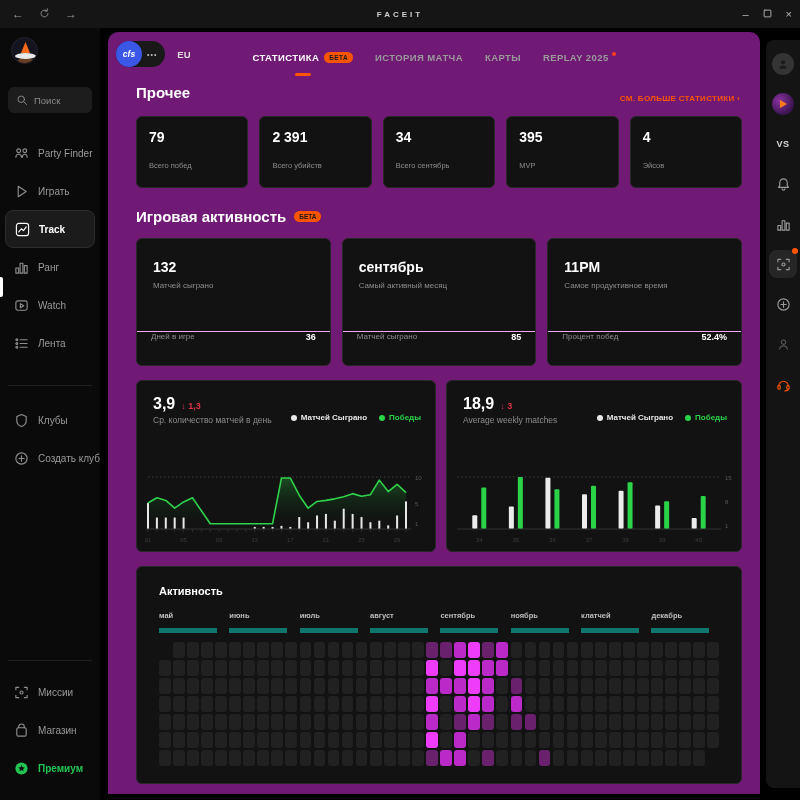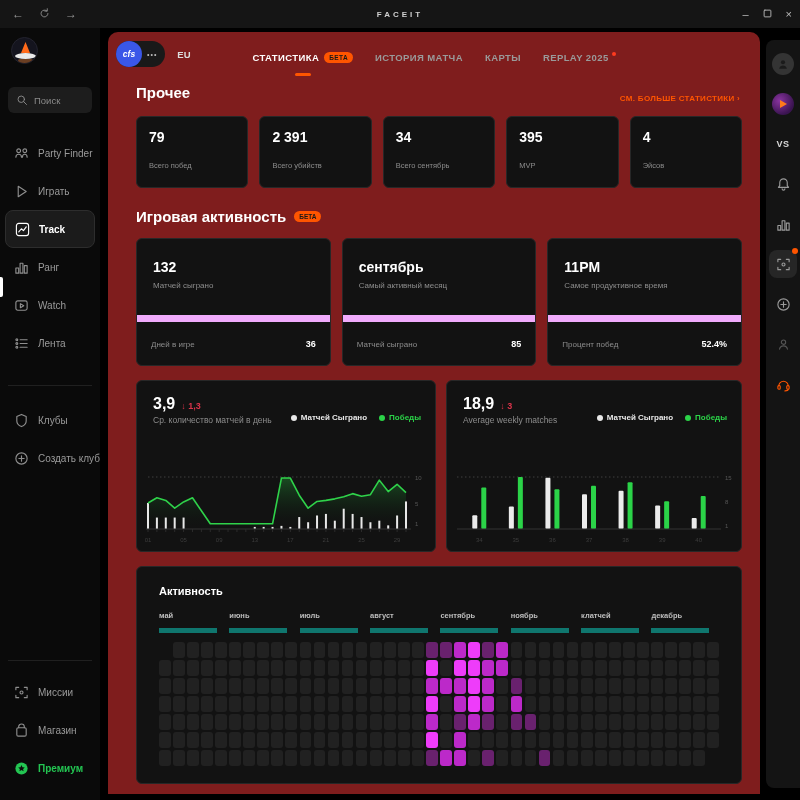--- a/index.html
+++ b/index.html
@@ -44,21 +44,21 @@
   .game-circ { width:22px; height:22px; border-radius:50%; background:radial-gradient(circle at 35% 35%, #8a34a0, #3a1450 70%); position:relative; overflow:hidden; }
   .game-circ::after { content:""; position:absolute; left:8px; top:7px; width:7px; height:8px; background:#ff7a1a; clip-path:polygon(0 0,100% 50%,0 100%); }
   .vs { font-size:9px; font-weight:bold; color:#d8d8d8; letter-spacing:0.5px; }
   .rail-item.hl { background:#262626; border-radius:8px; }
   .rail-dot { position:absolute; right:-1px; top:-2px; width:6px; height:6px; border-radius:50%; background:#ff5500; }
   .ric { stroke:#9a9a9a; fill:none; stroke-width:1.2; stroke-linecap:round; stroke-linejoin:round; }
   .ric.dim { stroke:#555; }
   .ric.orange { stroke:#ff5500; }
 
   
-  .main { position:absolute; left:108px; top:32px; width:652px; height:762px; background:#7f1d1d; border-radius:10px 10px 0 0; overflow:hidden; }
+  .main { position:absolute; left:108px; top:32px; width:652px; height:762px; background:#701a75; border-radius:10px 10px 0 0; overflow:hidden; }
   .phead { position:absolute; left:8px; top:10px; height:24px; display:flex; align-items:center; }
   .pill { background:#191919; border-radius:13px; height:26px; display:flex; align-items:center; padding-right:8px; }
   .pavatar { width:26px; height:26px; border-radius:50%; background:#3a57e8; display:flex; align-items:center; justify-content:center;
     font-size:8.5px; font-weight:bold; font-style:italic; color:#fff; }
   .pmore { font-size:7px; color:#bbb; letter-spacing:1px; margin-left:5px; }
   .pregion { margin-left:12px; font-size:9.5px; color:#ddd; font-weight:bold; }
 
   .tabs { position:absolute; left:0; right:0; top:20px; display:flex; justify-content:center; gap:22px; }
   .tab { position:relative; font-size:9.5px; font-weight:bold; letter-spacing:0.4px; color:#9a9a9a; cursor:pointer; display:flex; align-items:center; gap:5px; }
   .tab.active { color:#fff; }
@@ -70,22 +70,22 @@
   .see-more { position:absolute; right:20px; top:62px; font-size:8px; font-weight:bold; color:#ff5500; letter-spacing:0.3px; cursor:pointer; }
 
   .cards-row { position:absolute; left:28px; right:18px; display:flex; gap:11px; }
   .stat-card { flex:1; height:72px; background:#121212; border:1px solid #272727; border-radius:6px; padding:12px 12px; }
   .stat-card .v { font-size:14px; font-weight:bold; color:#fff; }
   .stat-card .l { font-size:7.5px; color:#8d8d8d; margin-top:16px; }
 
   .ga-card { flex:1; height:128px; background:#121212; border:1px solid #272727; border-radius:6px; position:relative; }
   .ga-card .v { font-size:14px; font-weight:bold; color:#fff; margin:20px 0 0 16px; }
   .ga-card .l { font-size:8px; color:#8d8d8d; margin:6px 0 0 16px; }
-  .ga-foot { position:absolute; left:0; right:0; bottom:16px; height:34px; border-top:7px solid #f0abfc;
-    display:flex; align-items:flex-end; justify-content:space-between; padding:0 14px; }
+  .ga-foot { position:absolute; left:0; right:0; bottom:0; height:34px; border-top:1px solid #f0abfc;
+    display:flex; align-items:flex-start; justify-content:space-between; padding:0 14px; }
   .ga-foot .fl { font-size:8px; color:#8d8d8d; }
   .ga-foot .fv { font-size:9px; font-weight:bold; color:#fff; }
 
   .chart-card { height:172px; background:#121212; border:1px solid #272727; border-radius:6px; position:relative; }
   .ch-head { position:absolute; left:16px; top:14px; display:flex; align-items:baseline; gap:6px; }
   .ch-val { font-size:16px; font-weight:bold; color:#fff; }
   .ch-delta { font-size:9px; font-weight:bold; color:#d9334a; }
   .ch-sub { position:absolute; left:16px; top:34px; font-size:8.5px; color:#8d8d8d; }
   .legend { position:absolute; right:14px; top:32px; display:flex; gap:12px; font-size:8px; font-weight:bold; }
   .leg-item { display:flex; align-items:center; gap:4px; }

